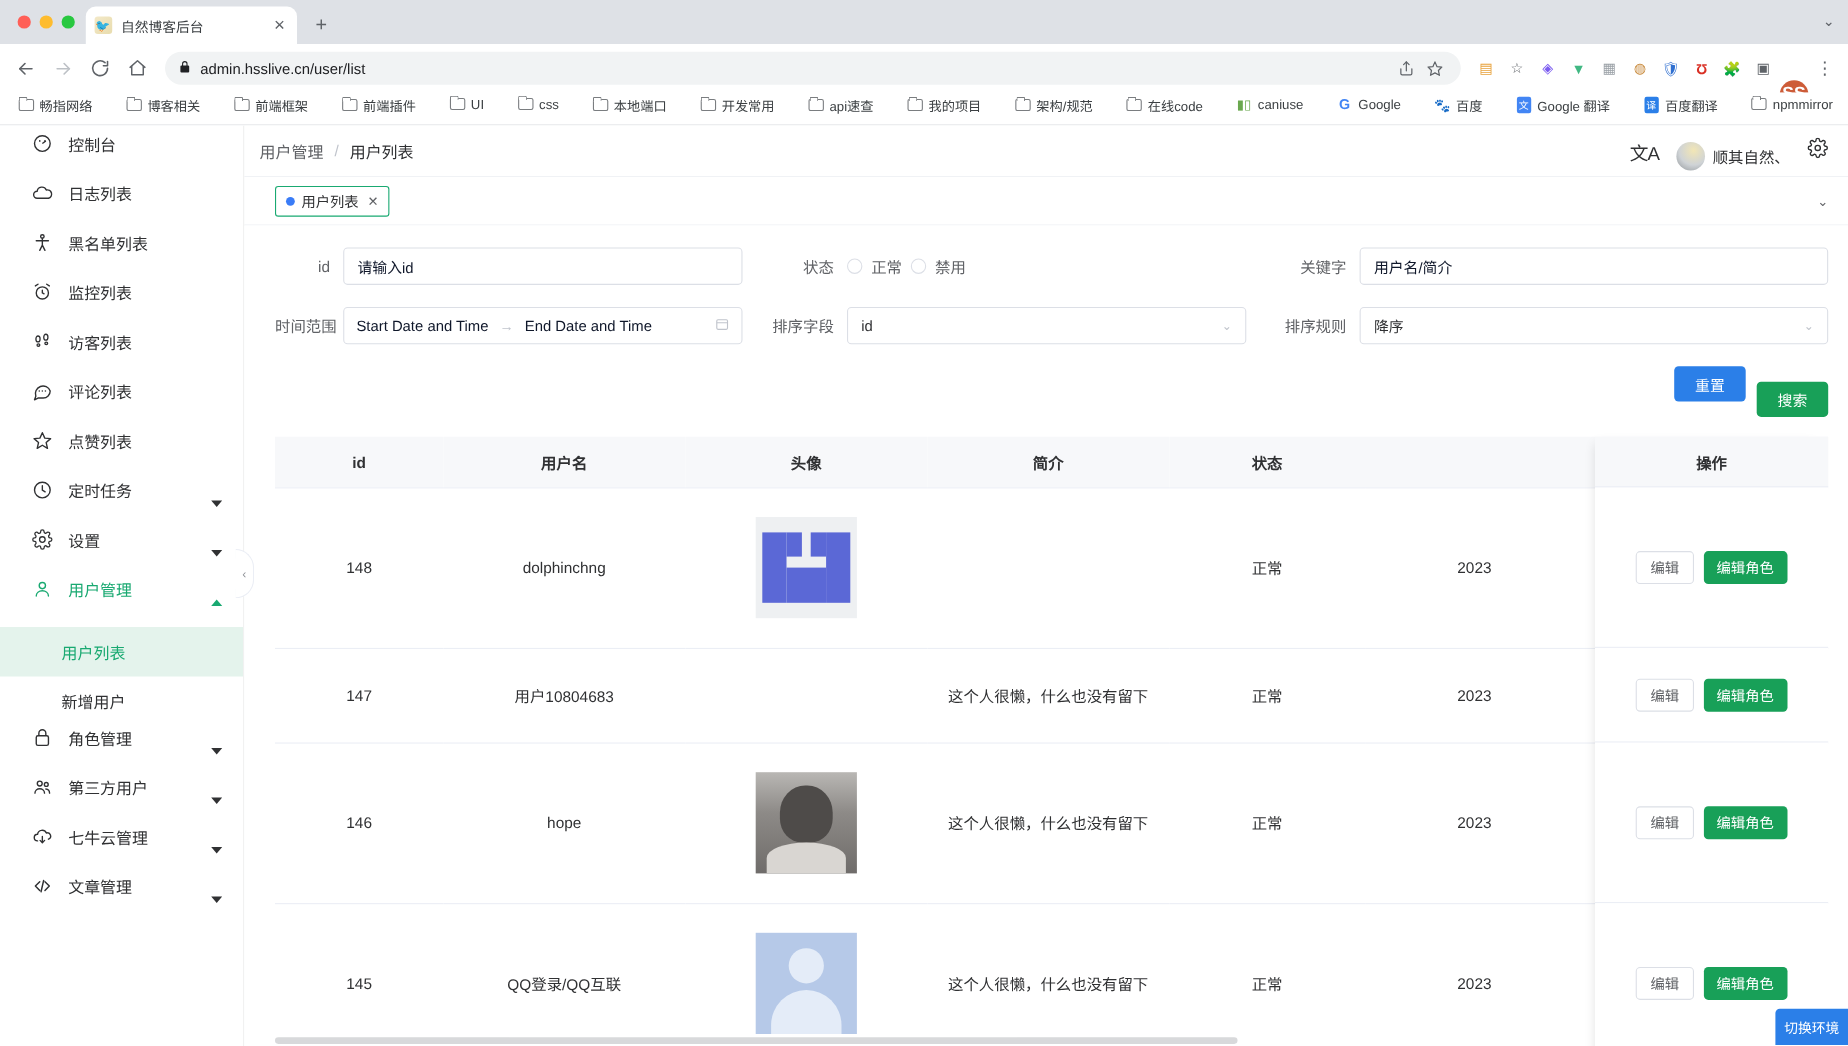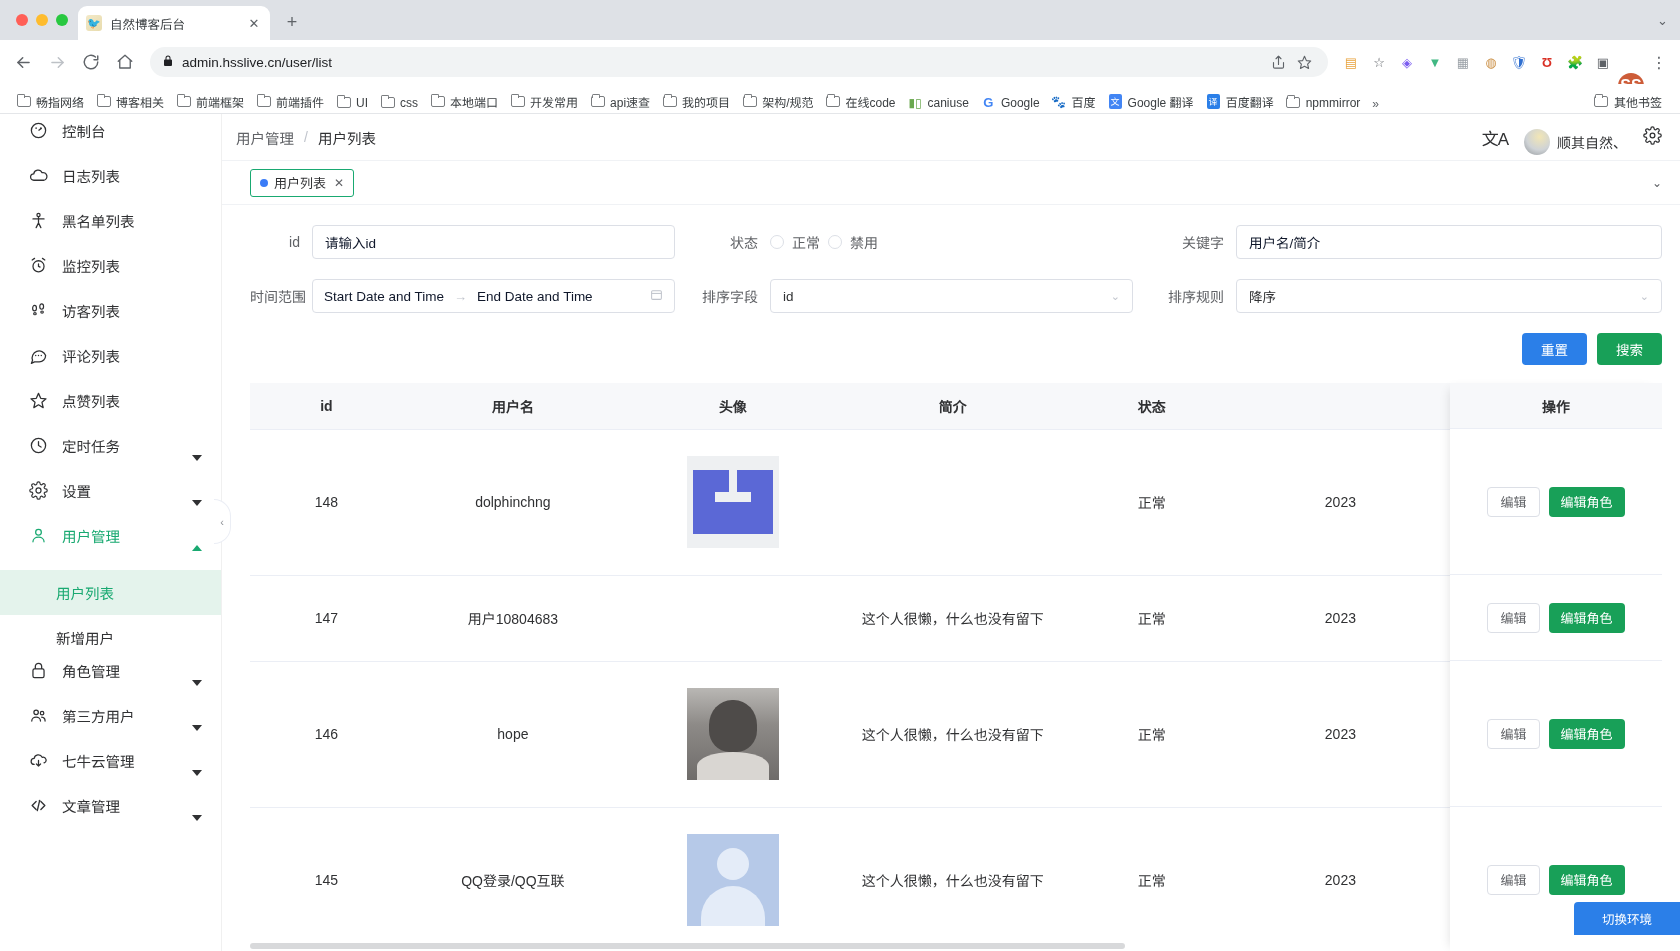--- a/index.html
+++ b/index.html
@@ -51,22 +51,22 @@
   .omni-icons { display: flex; align-items: center; gap: 2px; margin-left: auto; }
   .omni-icons .oi { width: 24px; height: 24px; display: flex; align-items: center; justify-content: center; color: #5f6368; }
   .ext-row { display: flex; align-items: center; gap: 2px; }
   .ext { width: 26px; height: 26px; display: flex; align-items: center; justify-content: center; font-size: 13px; border-radius: 4px; }
   .avatar-btn {
     width: 26px; height: 26px; border-radius: 50%; background: #cd5c38; color: #fff;
     font-size: 16px; display: flex; align-items: center; justify-content: center; font-weight: bold; margin-top: 48px;
   }
 
   .bookmarks {
-    height: 30px; background: #fff; display: flex; align-items: flex-end;
-    padding: 0 10px; gap: 0; flex: 0 0 30px; border-bottom: 1px solid #e4e6e9;
+    height: 30px; background: #fff; display: flex; align-items: flex-start;
+    padding: 0 10px; gap: 18px; flex: 0 0 30px; border-bottom: 1px solid #e4e6e9;
     font-size: 12px; color: #3c4043; white-space: nowrap; overflow: hidden;
   }
   .bm { display: flex; align-items: center; gap: 5px; padding: 3px 6px; border-radius: 4px; }
   .bm-ico { width: 15px; height: 15px; flex: 0 0 15px; display: flex; align-items: center; justify-content: center; font-size: 11px; }
   .bm-label { font-size: 12px; }
   .bm-chev { padding: 2px 6px; color: #5f6368; }
   .bm-right { margin-left: auto; display: flex; align-items: center; gap: 5px; padding-right: 2px; }
 
   
   .folder {
@@ -164,21 +164,21 @@
   .daterange {
     height: 34px; border: 1px solid #dcdfe6; border-radius: 4px; background: #fff;
     display: flex; align-items: center; padding: 0 11px; gap: 10px; font-size: 13.5px;
   }
   .dr-arrow { color: #c0c4cc; font-size: 13px; }
   .cal-ico { margin-left: auto; color: #c0c4cc; font-size: 13px; }
 
   .btn-row { display: flex; justify-content: flex-end; gap: 10px; padding: 0 0 18px 0; }
   .btn { height: 32px; border-radius: 4px; padding: 0 19px; font-size: 13.5px; color: #fff; display: flex; align-items: center; justify-content: center; }
   .btn-blue { background: #2b7fe8; }
-  .btn-green { background: #18a058; }
+  .btn-green { background: #18a058; margin-top: 14px; }
 
   
   .tablewrap { position: relative; }
   table.ut { width: 100%; border-collapse: collapse; table-layout: fixed; }
   table.ut thead th {
     background: #f7f8fa; height: 46px; font-size: 14px; color: #303133; font-weight: bold;
     text-align: center; border-bottom: 1px solid #ebeef5;
   }
   table.ut tbody td {
     text-align: center; font-size: 14px; color: #303133;
@@ -230,22 +230,22 @@
     font-size: 14px; color: #303133; font-weight: bold; border-bottom: 1px solid #ebeef5;
   }
   .fixed-op .fo-row {
     display: flex; align-items: center; justify-content: center; gap: 9px;
     border-bottom: 1px solid #ebeef5; pointer-events: auto;
   }
   .fo-row.tall { height: 146px; }
   .fo-row.short { height: 86px; }
 
   .env-badge {
-    position: absolute; right: 0; bottom: 16px; background: #2b7fe8; color: #fff;
-    font-size: 12.5px; padding: 7px 28px; border-radius: 4px 0 0 0; z-index: 40;
+    position: absolute; right: 0; bottom: 1px; background: #2b7fe8; color: #fff;
+    font-size: 12.5px; padding: 7px 8px; border-radius: 4px 0 0 0; z-index: 40;
   }
   .hscroll {
     position: absolute; left: 28px; right: 18px; bottom: 2px; height: 6px;
     background: transparent;
   }
   .hscroll i { display: block; height: 6px; width: 62%; background: rgba(144,147,153,0.35); border-radius: 3px; }
 </style>
 </head>
 <body>
 

